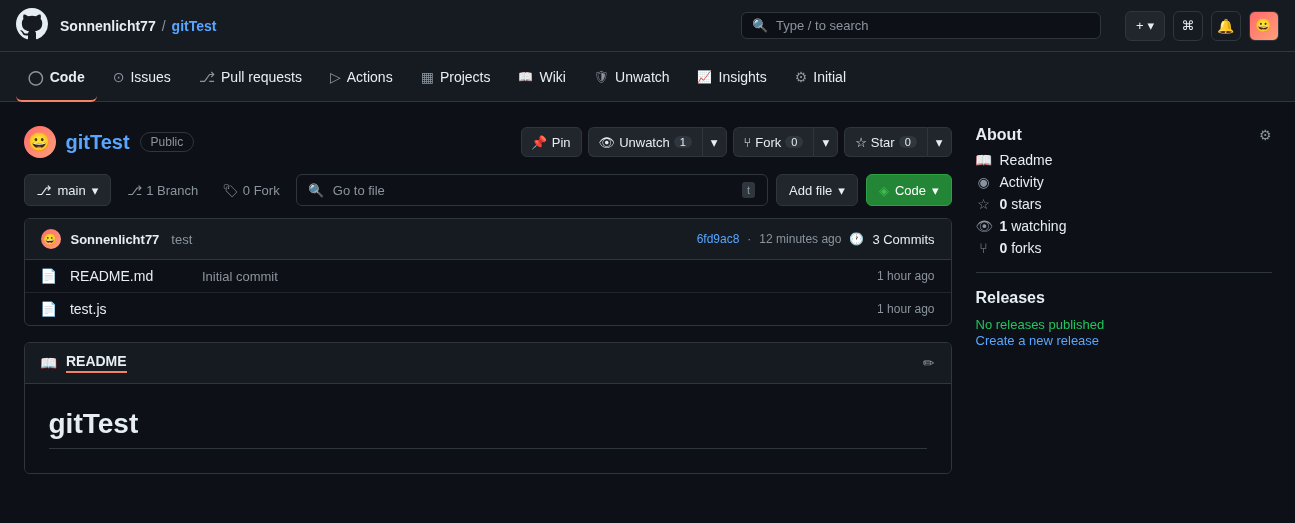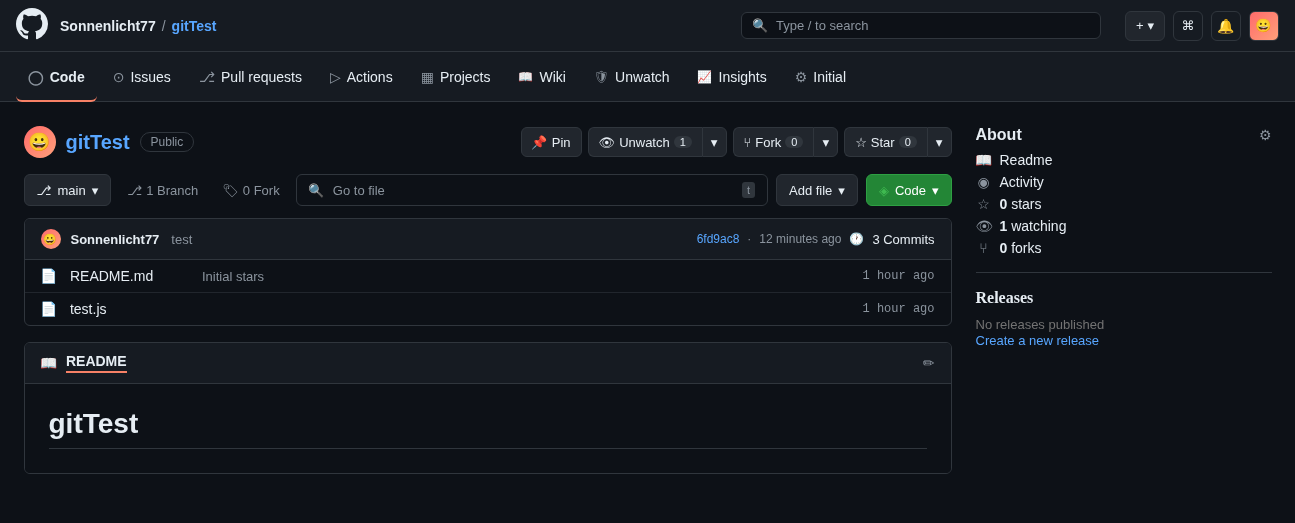--- a/index.html
+++ b/index.html
@@ -328,21 +328,20 @@
     }
     .file-commit {
       color: #8b949e;
       font-size: 13px;
       flex: 1;
     }
     .file-time {
       color: #8b949e;
       font-size: 12px;
       margin-left: auto;
-      font-family: Liberation Mono, monospace;
     }
 
     
     .readme-box {
       border: 1px solid #30363d;
       border-radius: 6px;
       overflow: hidden;
     }
     .readme-header {
       background: #161b22;
@@ -406,22 +405,22 @@
       align-items: center;
       gap: 8px;
       font-size: 14px;
       color: #8b949e;
       cursor: pointer;
     }
     .stat-icon { width: 16px; text-align: center; }
     .stat-label { color: #e6edf3; }
 
     .releases-box { margin-top: 16px; }
-    .releases-title { font-size: 16px; font-weight: 600; margin-bottom: 10px; font-family: Liberation Serif, serif; }
-    .no-releases { font-size: 13px; color: #737373; }
+    .releases-title { font-size: 16px; font-weight: 600; margin-bottom: 10px; }
+    .no-releases { font-size: 13px; color: #22c55e; }
     .create-release-link {
       color: #58a6ff;
       font-size: 13px;
       cursor: pointer;
       text-decoration: none;
     }
 
     .divider {
       border: none;
       border-top: 1px solid #30363d;
@@ -607,21 +606,21 @@
           <span>🕐</span>
           <span class="commits-link">
             <span>3 Commits</span>
           </span>
         </div>
       </div>
 
       <div class="file-row">
         <span class="file-icon">📄</span>
         <span class="file-name">README.md</span>
-        <span class="file-commit">Initial stars</span>
+        <span class="file-commit">Initial commit</span>
         <span class="file-time">1 hour ago</span>
       </div>
       <div class="file-row">
         <span class="file-icon">📄</span>
         <span class="file-name">test.js</span>
         <span class="file-time">1 hour ago</span>
       </div>
     </div>
 
     <div class="readme-box">

